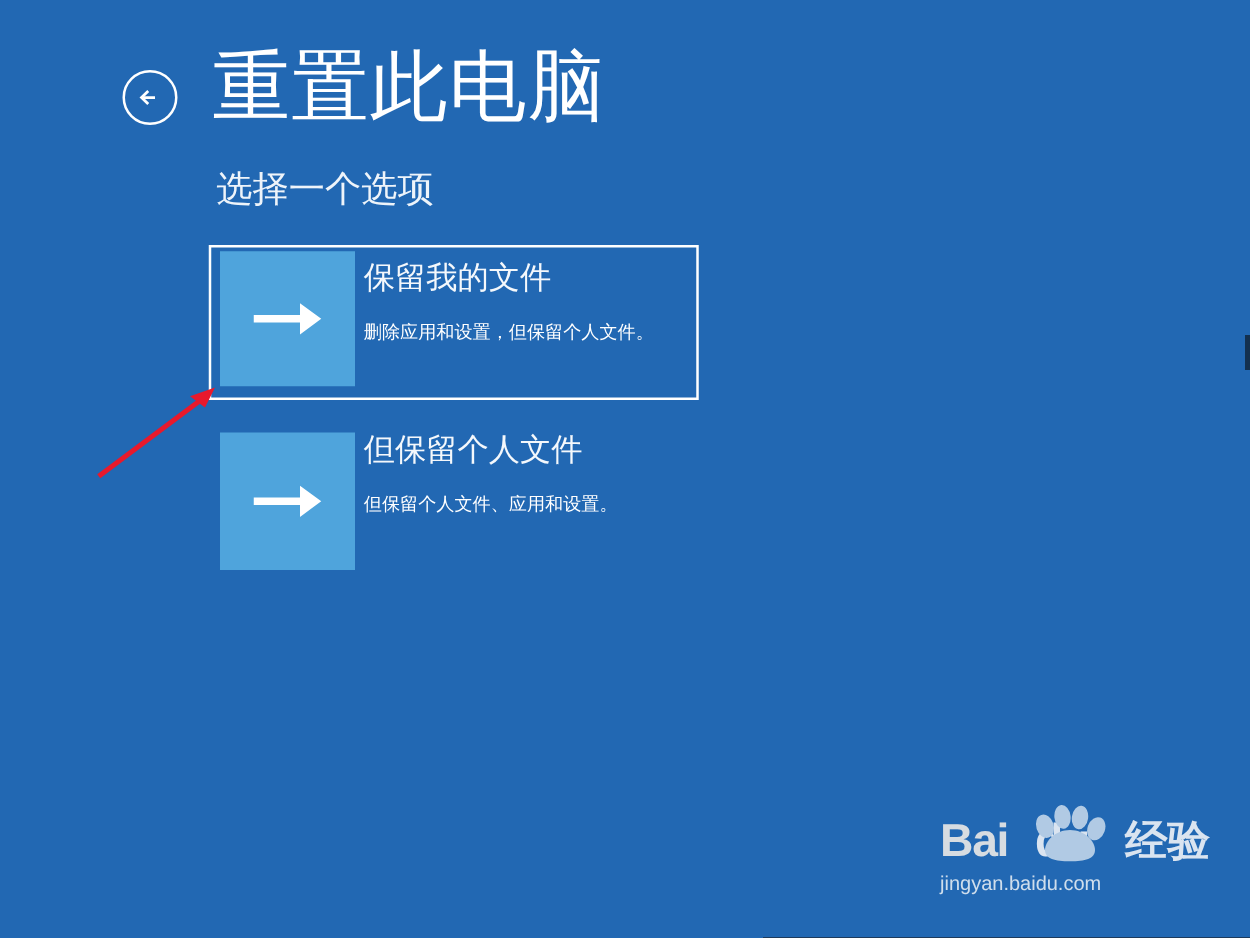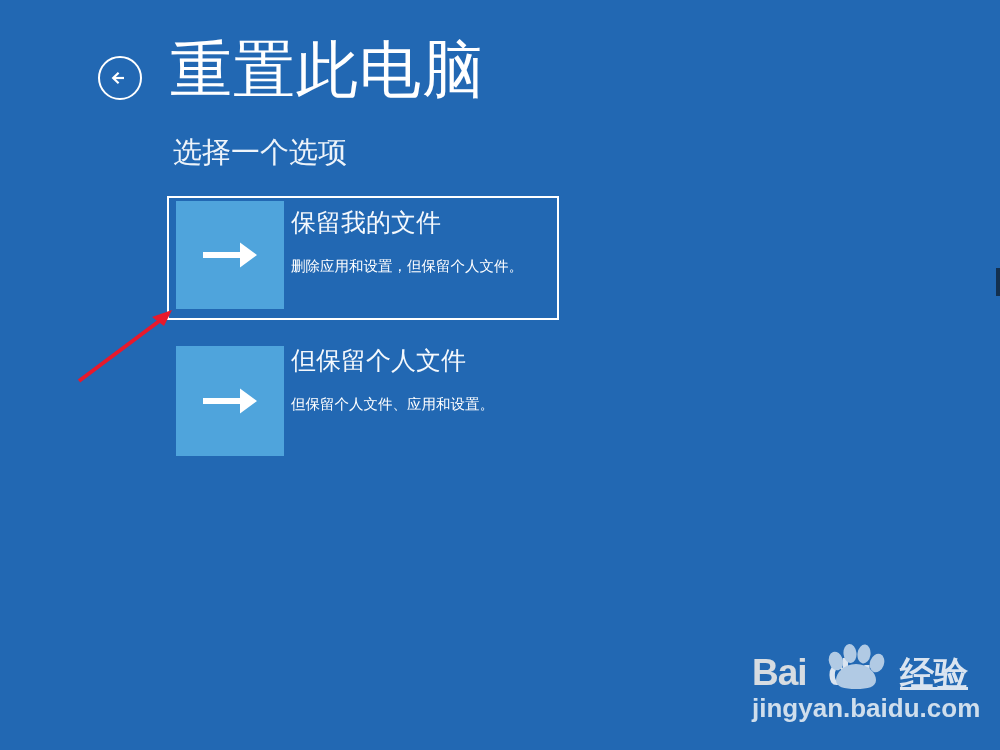--- a/index.html
+++ b/index.html
@@ -185,29 +185,28 @@
   }
   #watermark-jingyan {
     position: absolute;
     left: 148px;
     top: 6px;
     font-size: 34px;
     line-height: 38px;
     font-weight: 700;
     color: #e8eef5;
     white-space: nowrap;
-    text-decoration: underline;
   }
   #watermark-url {
     position: absolute;
     left: 0;
     top: 46px;
-    font-size: 26px;
+    font-size: 16px;
     line-height: 28px;
-    font-weight: 700;
+    font-weight: 400;
     color: #dde7f1;
     white-space: nowrap;
   }
 </style>
 </head>
 <body>
 
 <div id="screen">
 
   <div id="header">

